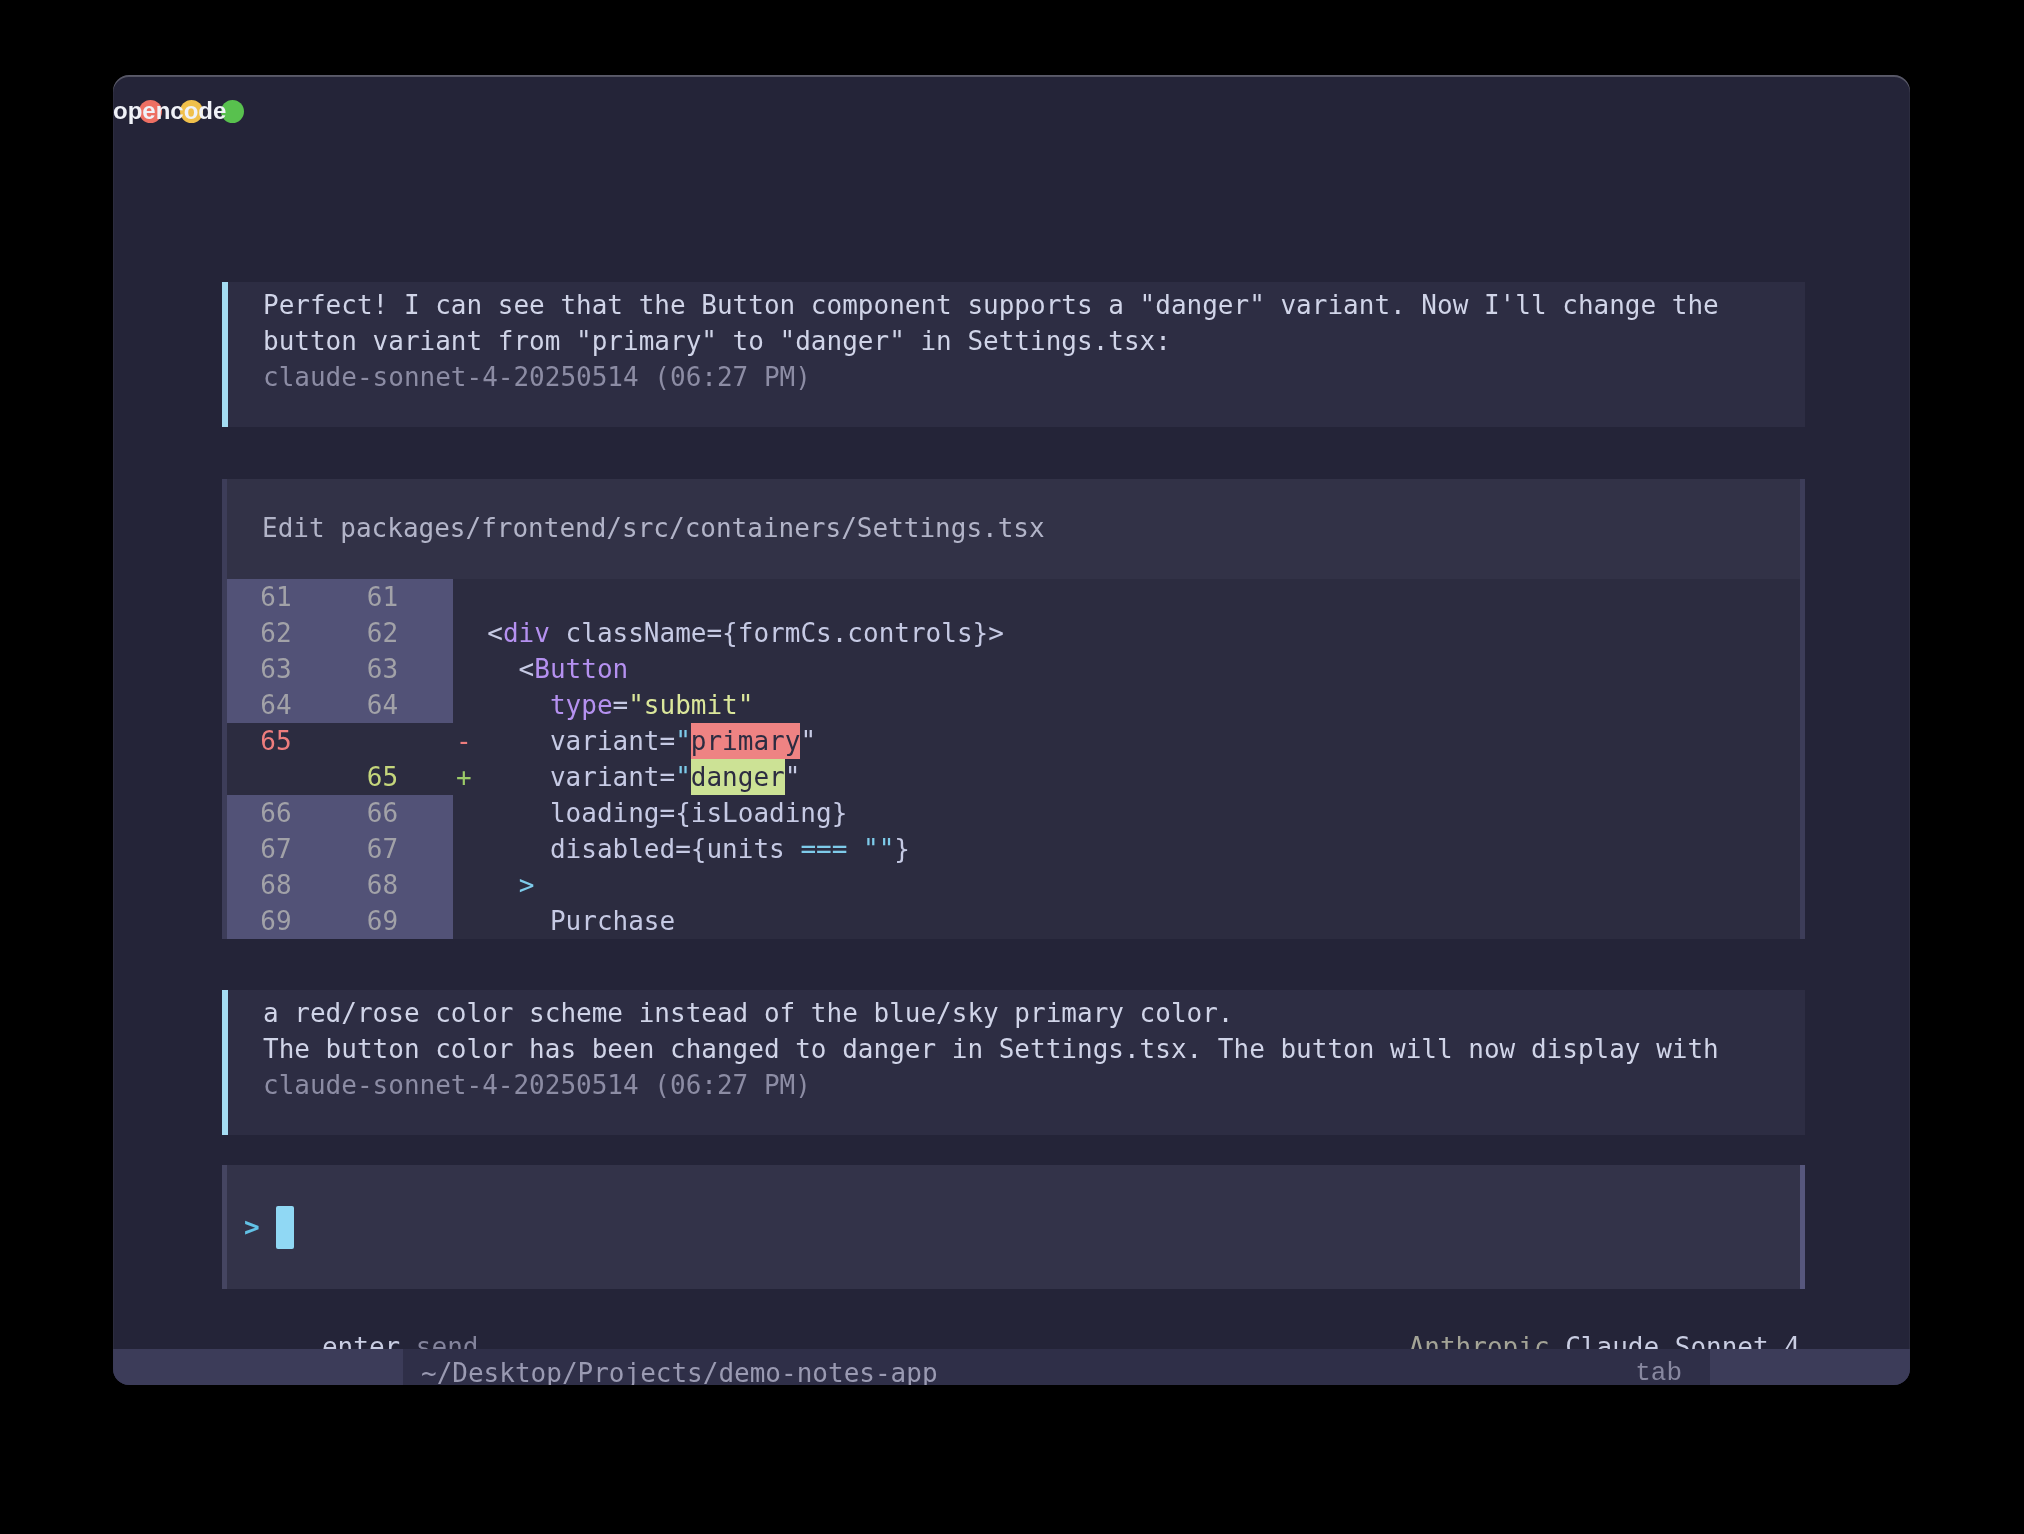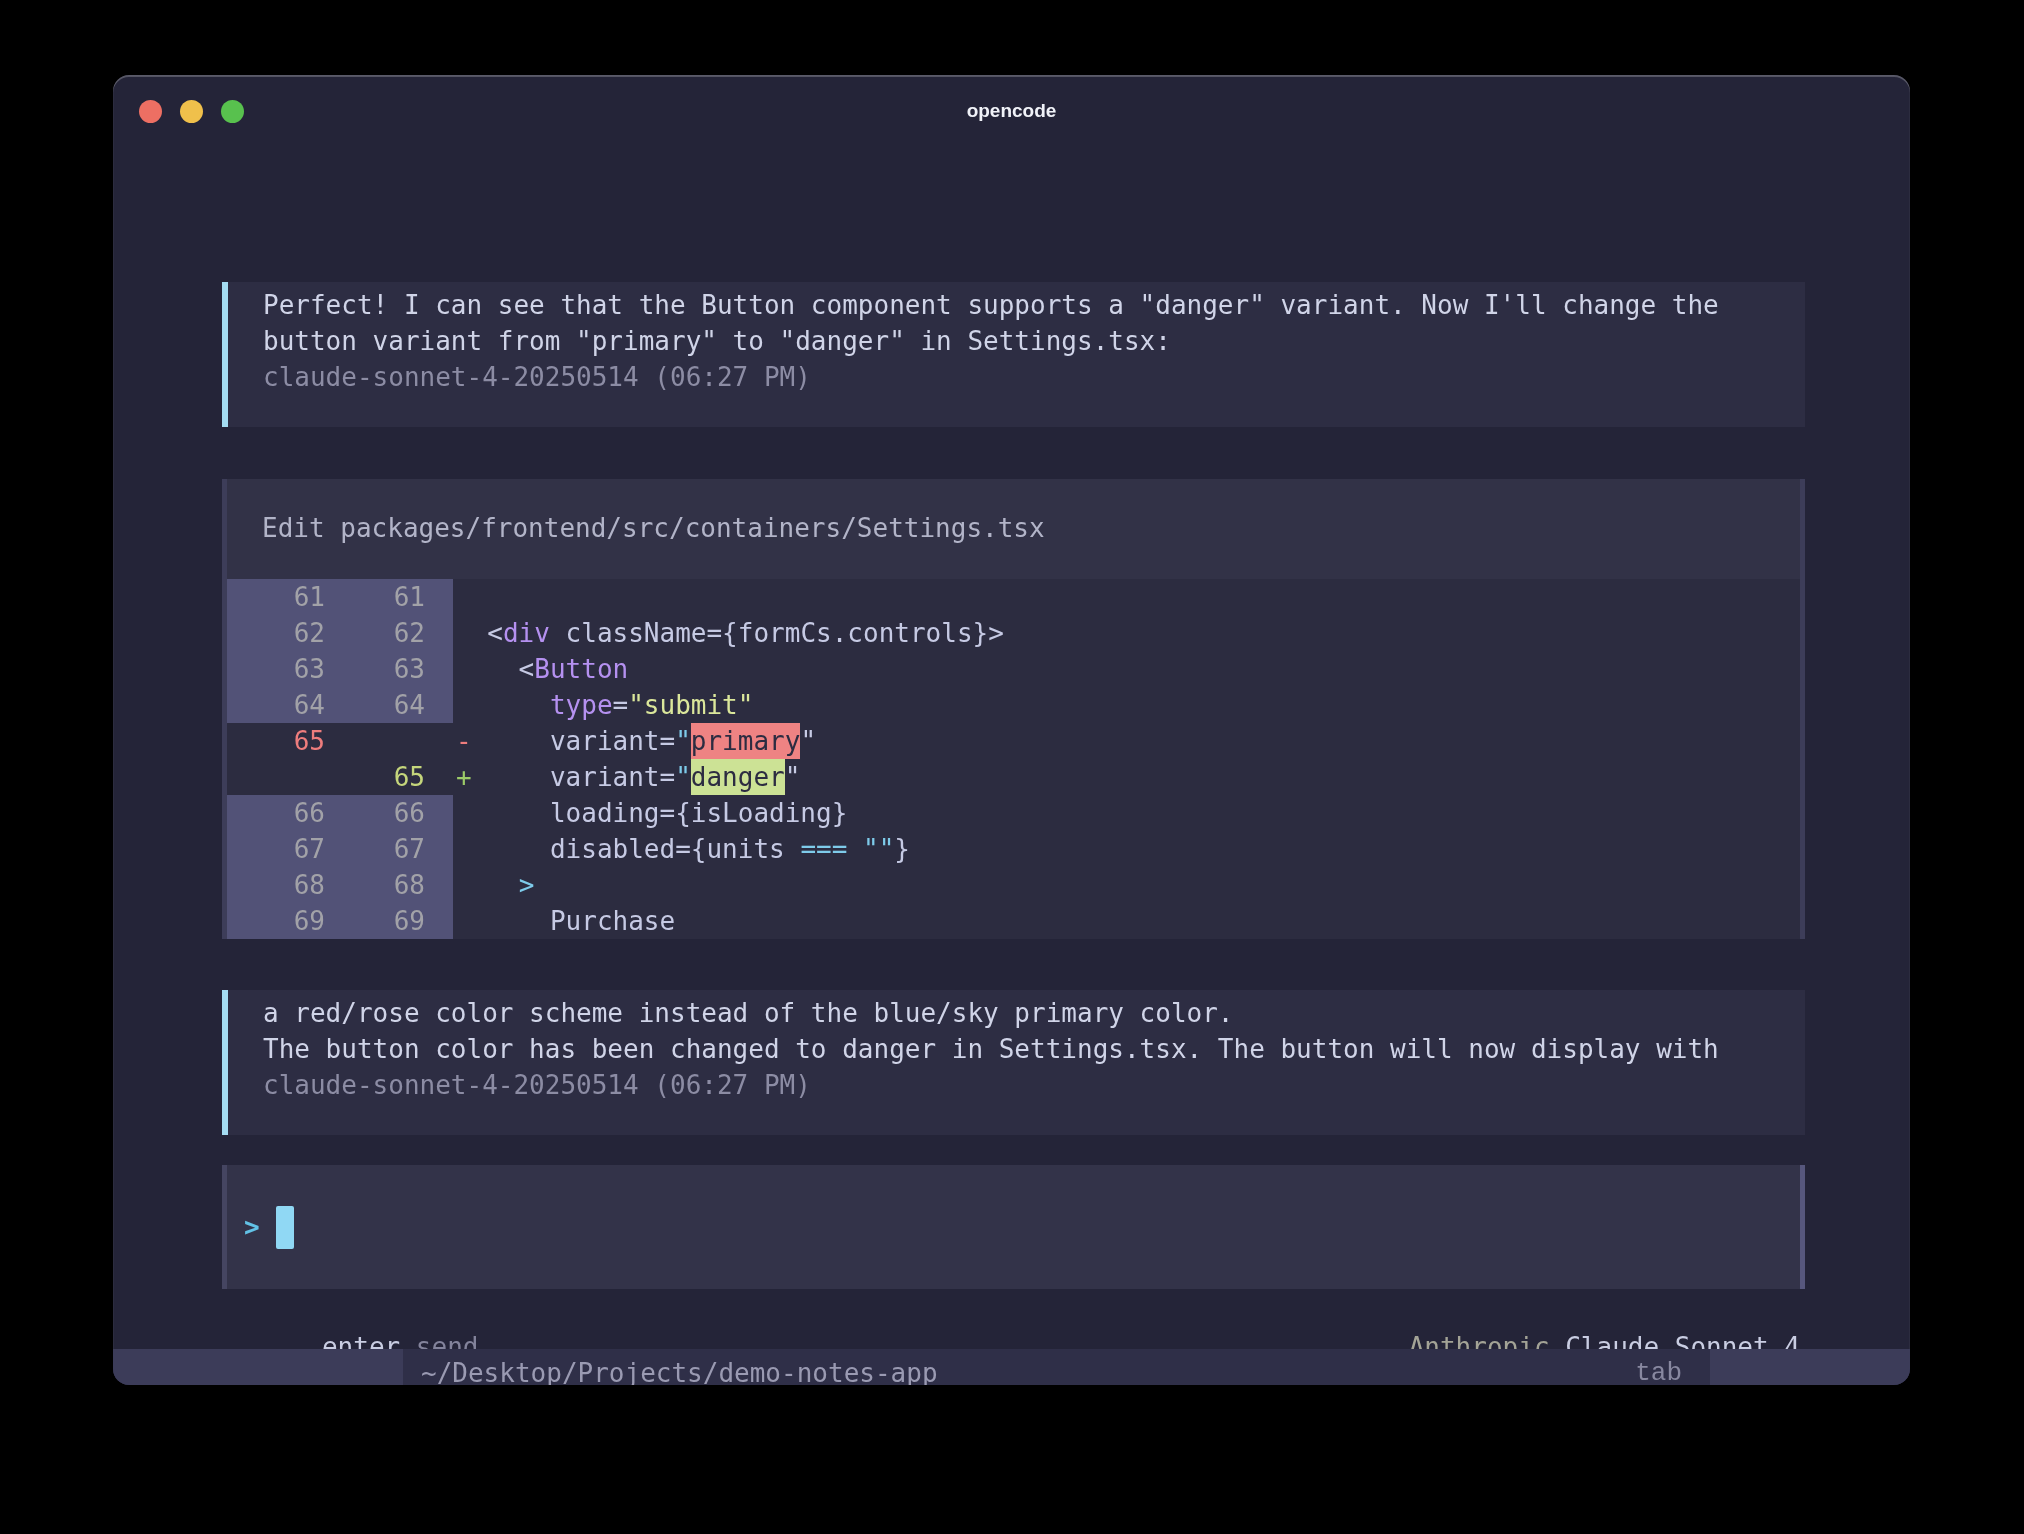--- a/index.html
+++ b/index.html
@@ -14,22 +14,22 @@
   }
 
   
   .titlebar{position:absolute;top:0;left:0;width:100%;height:72px;}
   .lights{position:absolute;left:26px;top:25px;display:flex;gap:18px;}
   .light{width:23px;height:23px;border-radius:50%;}
   .light.red{background:#ed6f63;}
   .light.yellow{background:#f0c04b;}
   .light.green{background:#58c14e;}
   .win-title{
-    position:absolute;left:0;top:0;width:100%;height:72px;line-height:72px;text-align:center;
-    font-family:"Liberation Sans","DejaVu Sans",sans-serif;font-weight:bold;font-size:19px;color:#f0f2f8;
+    position:absolute;left:0;top:0;width:100%;height:72px;line-height:72px;text-align:left;
+    font-family:"Liberation Sans","DejaVu Sans",sans-serif;font-weight:bold;font-size:24px;color:#f0f2f8;
   }
 
   
   .block{position:absolute;left:109px;width:1583px;}
 
   
   .share-header{top:118px;height:76px;}
   .share-header .vbar{position:absolute;top:0;width:5px;height:100%;background:#3d3d59;}
   .share-header .vbar.left{left:0;}
   .share-header .vbar.right{right:0;}
@@ -48,21 +48,21 @@
 
   
   .diff-card{top:404px;height:460px;}
   .diff-card .vbar{position:absolute;top:0;width:5px;height:100%;background:#3d3d59;}
   .diff-card .vbar.left{left:0;}
   .diff-card .vbar.right{right:0;}
   .diff-inner{position:absolute;left:5px;right:5px;top:0;bottom:0;}
   .diff-header{height:100px;background:#323247;color:#b2b4c8;padding:31px 0 0 35px;white-space:pre;}
   .diff-body{background:#2c2c40;}
   .diff-row{display:flex;height:36px;line-height:36px;}
-  .dnum{width:113px;flex:0 0 113px;text-align:right;white-space:pre;}
+  .dnum{width:113px;flex:0 0 113px;text-align:center;white-space:pre;}
   .dnum.old{padding-right:15px;}
   .dnum.new{padding-right:28px;}
   .diff-row.ctx .dnum{background:#525277;color:#a2a2a8;}
   .diff-row.del .dnum.old{color:#ee7d7d;}
   .diff-row.add .dnum.new{color:#c5d67c;}
   .dcode{flex:1;white-space:pre;padding-left:3px;color:#c6cae4;}
 
   .seg-d{color:#c6cae4;}
   .seg-p{color:#b591f0;}
   .seg-s{color:#dbe79b;}

